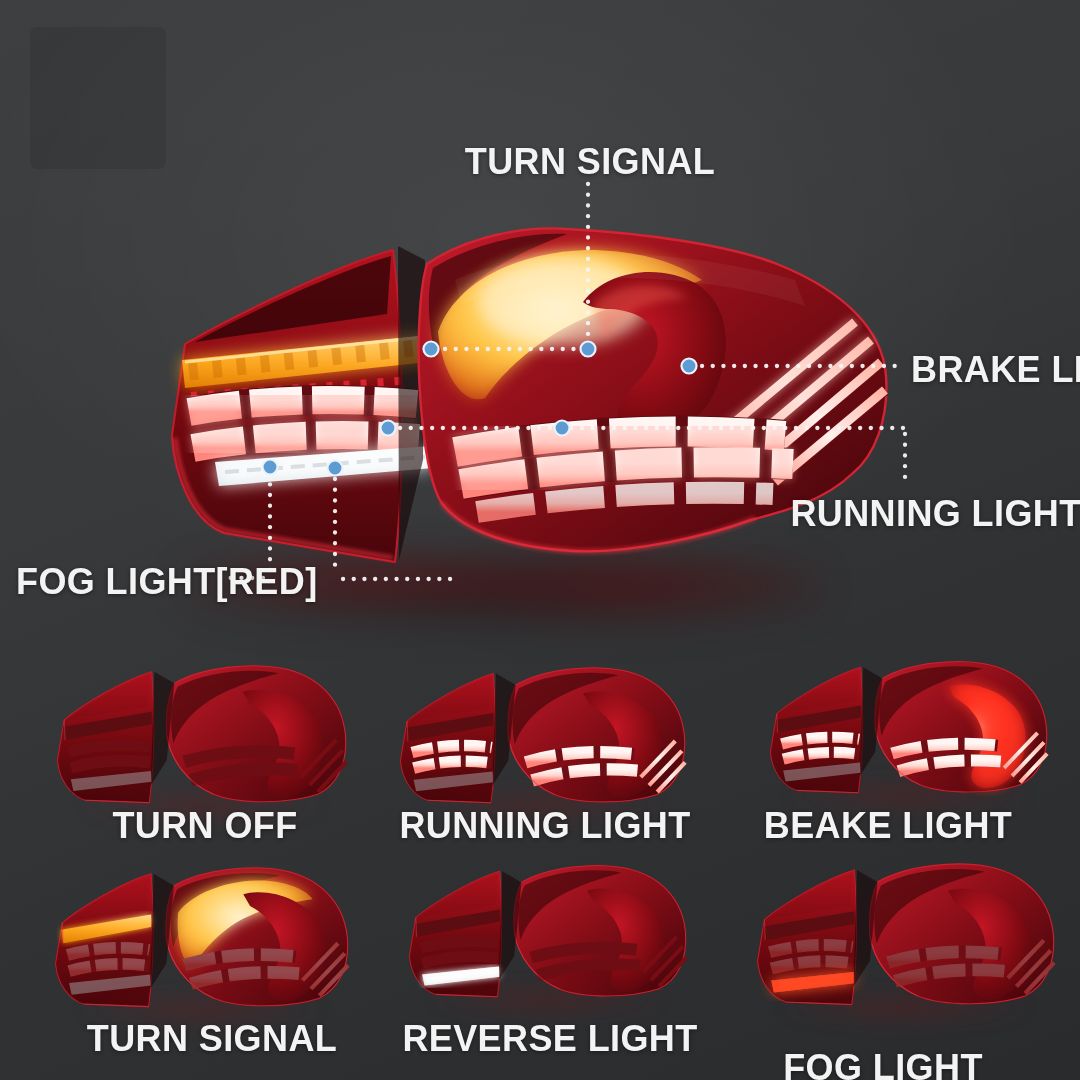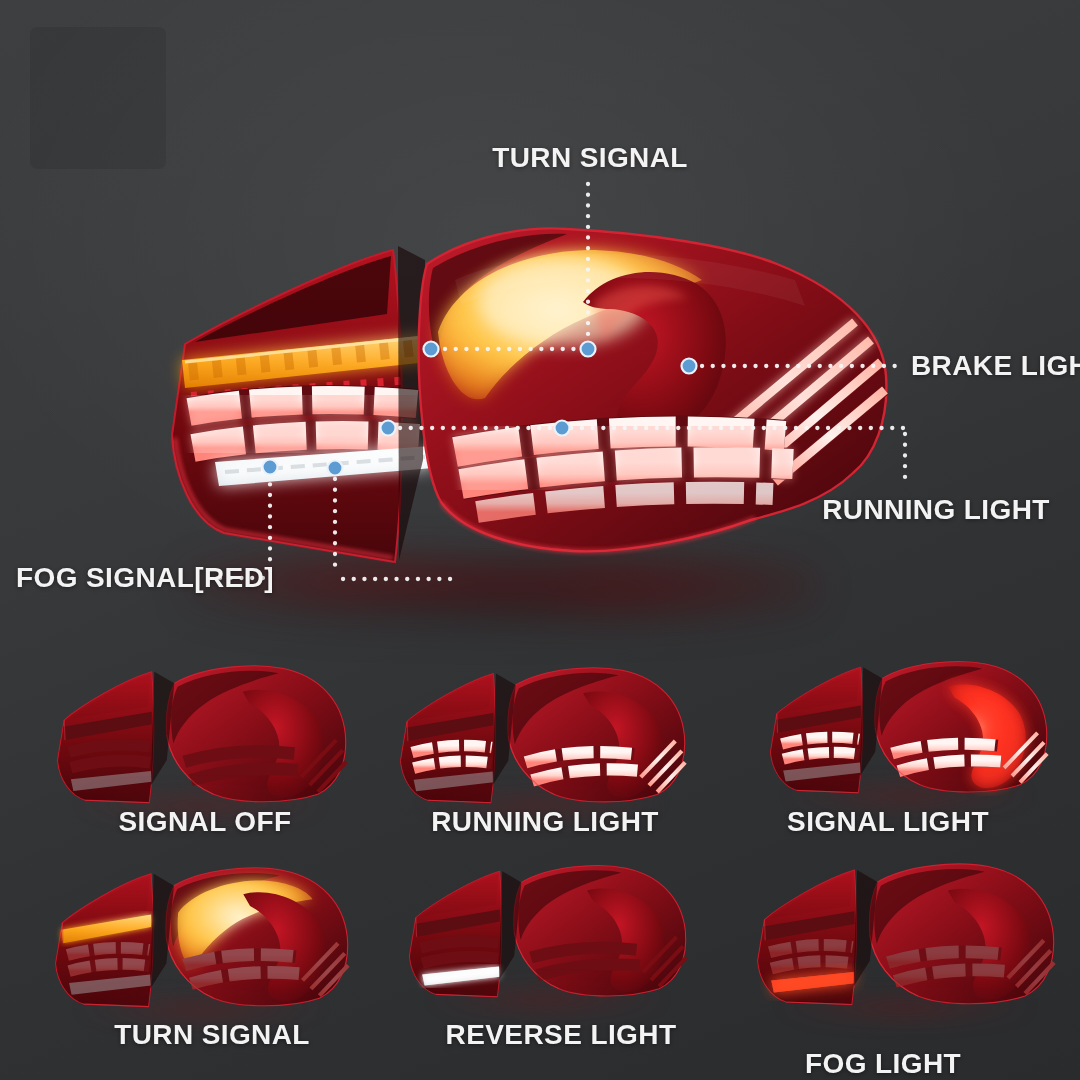--- a/index.html
+++ b/index.html
@@ -6,21 +6,21 @@
   .stage{
     position:relative;width:1080px;height:1080px;overflow:hidden;
     font-family:"Liberation Sans",sans-serif;
     background:
       radial-gradient(900px 620px at 46% 22%, rgba(255,255,255,.055), rgba(255,255,255,0) 60%),
       linear-gradient(158deg,#3e3f41 0%, #38393b 38%, #313234 62%, #2a2b2d 100%);
   }
   .mask-box{position:absolute;left:30px;top:27px;width:136px;height:142px;border-radius:7px;
     background:rgba(0,0,0,.085);}
   
-  .lbl{position:absolute;font-weight:700;font-size:28px;line-height:1;color:#f3f3f3;
+  .lbl{position:absolute;font-weight:700;font-size:36px;line-height:1;color:#f3f3f3;
     letter-spacing:.4px;white-space:nowrap;text-shadow:0 1px 4px rgba(0,0,0,.45);}
   .lbl.ctr{transform:translateX(-50%);}
   
   .overlay{position:absolute;inset:0;pointer-events:none;}
   .lead{fill:none;stroke:#f5f5f5;stroke-width:4.3;stroke-linecap:round;
     stroke-dasharray:0.1 10.6;opacity:.95;}
   .marker{fill:var(--marker,#5d9bd3);stroke:#eaf3fb;stroke-width:2.2;}
   
   .heroArt{position:absolute;left:155px;top:210px;width:740px;height:370px;}
   .heroShadow{position:absolute;left:180px;top:545px;width:640px;height:90px;filter:blur(16px);
@@ -274,21 +274,21 @@
       <circle class="marker" cx="388" cy="428" r="7.5"></circle>
       <circle class="marker" cx="562" cy="428" r="7.5"></circle>
       <circle class="marker" cx="270" cy="467" r="7.5"></circle>
       <circle class="marker" cx="335" cy="468" r="7.5"></circle>
     </g>
   </svg>
 
   <div class="lbl ctr" style="left:590px;top:144px;">TURN SIGNAL</div>
   <div class="lbl" style="left:911px;top:352px;">BRAKE LIGHT</div>
   <div class="lbl ctr" style="left:936px;top:496px;">RUNNING LIGHT</div>
-  <div class="lbl" style="left:16px;top:564px;">FOG SIGNAL[RED]</div>
+  <div class="lbl" style="left:16px;top:564px;">FOG LIGHT[RED]</div>
 
   <div class="thumb state-off" style="left:35px;top:660px;width:332px;height:146px;">
     <svg viewBox="0 0 360 175">
         <use href="#lampS"></use>
       </svg>
   </div>
   <div class="thumb state-running" style="left:377px;top:662px;width:330px;height:144px;">
     <svg viewBox="0 0 360 175">
         <use href="#lampS"></use>
       </svg>
@@ -307,20 +307,20 @@
     <svg viewBox="0 0 360 175">
         <use href="#lampS"></use>
       </svg>
   </div>
   <div class="thumb state-fog" style="left:733px;top:858px;width:344px;height:150px;">
     <svg viewBox="0 0 360 175">
         <use href="#lampS"></use>
       </svg>
   </div>
 
-  <div class="lbl ctr" style="left:205px;top:808px;">SIGNAL OFF</div>
+  <div class="lbl ctr" style="left:205px;top:808px;">TURN OFF</div>
   <div class="lbl ctr" style="left:545px;top:808px;">RUNNING LIGHT</div>
-  <div class="lbl ctr" style="left:888px;top:808px;">SIGNAL LIGHT</div>
+  <div class="lbl ctr" style="left:888px;top:808px;">BEAKE LIGHT</div>
   <div class="lbl ctr" style="left:212px;top:1021px;">TURN SIGNAL</div>
-  <div class="lbl ctr" style="left:550px;top:1021px;margin-left:11px;">REVERSE LIGHT</div>
+  <div class="lbl ctr" style="left:550px;top:1021px;">REVERSE LIGHT</div>
   <div class="lbl ctr" style="left:883px;top:1021px;margin-top:29px;">FOG LIGHT</div>
 
 </div>
 
 </body></html>

